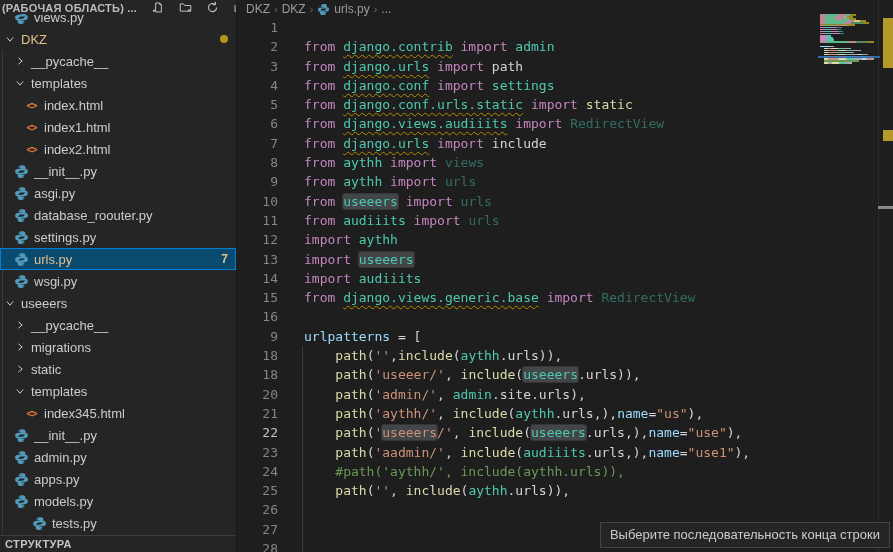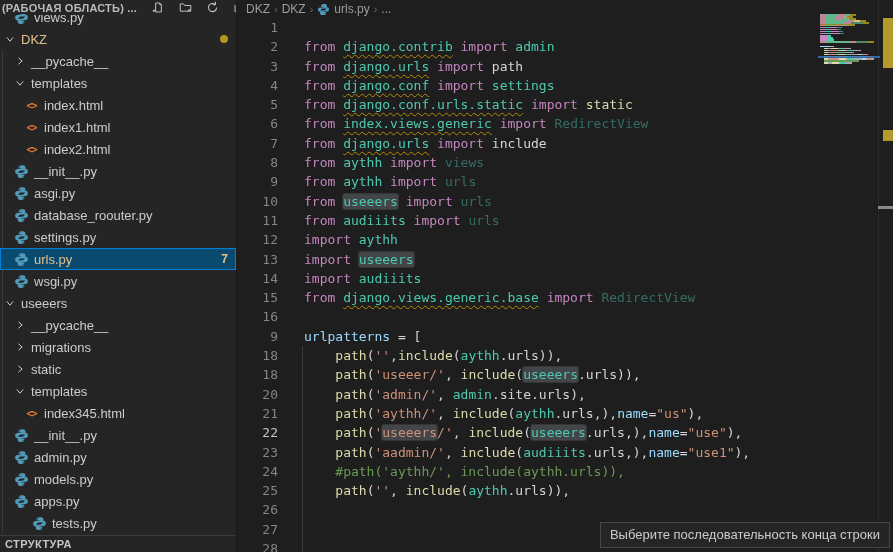--- a/index.html
+++ b/index.html
@@ -322,33 +322,33 @@
         </div>
         <div class="trow" style="padding-left: 14px;">
           <span class="pyicon"><svg viewBox="0 0 16 16" width="100%" height="100%">
               <g fill="#519aba">
                 <path d="M7.9 1.2c-1.9 0-2.9.8-2.9 2v1.6h3v.6H3.7C2.2 5.4 1.2 6.5 1.2 8.1c0 1.7.9 2.8 2.3 2.8h1.3V9.2c0-1.3 1.1-2.4 2.4-2.4h2.9c1.1 0 2-.9 2-2V3.2c0-1.2-1.1-2-2.6-2H7.9z"></path>
                 <path d="M8.1 14.8c1.9 0 2.9-.8 2.9-2v-1.6H8v-.6h4.3c1.5 0 2.5-1.1 2.5-2.7 0-1.7-.9-2.8-2.3-2.8h-1.3v1.7c0 1.3-1.1 2.4-2.4 2.4H5.9c-1.1 0-2 .9-2 2v1.6c0 1.2 1.1 2 2.6 2h1.6z"></path>
               </g>
               <circle cx="6.3" cy="2.9" r=".6" fill="#252526"></circle>
               <circle cx="9.7" cy="13.1" r=".6" fill="#252526"></circle>
             </svg></span>
+          <span class="lbl">apps.py</span>
+          <span class="sp"></span>
+        </div>
+        <div class="trow" style="padding-left: 14px;">
+          <span class="pyicon"><svg viewBox="0 0 16 16" width="100%" height="100%">
+              <g fill="#519aba">
+                <path d="M7.9 1.2c-1.9 0-2.9.8-2.9 2v1.6h3v.6H3.7C2.2 5.4 1.2 6.5 1.2 8.1c0 1.7.9 2.8 2.3 2.8h1.3V9.2c0-1.3 1.1-2.4 2.4-2.4h2.9c1.1 0 2-.9 2-2V3.2c0-1.2-1.1-2-2.6-2H7.9z"></path>
+                <path d="M8.1 14.8c1.9 0 2.9-.8 2.9-2v-1.6H8v-.6h4.3c1.5 0 2.5-1.1 2.5-2.7 0-1.7-.9-2.8-2.3-2.8h-1.3v1.7c0 1.3-1.1 2.4-2.4 2.4H5.9c-1.1 0-2 .9-2 2v1.6c0 1.2 1.1 2 2.6 2h1.6z"></path>
+              </g>
+              <circle cx="6.3" cy="2.9" r=".6" fill="#252526"></circle>
+              <circle cx="9.7" cy="13.1" r=".6" fill="#252526"></circle>
+            </svg></span>
           <span class="lbl">models.py</span>
-          <span class="sp"></span>
-        </div>
-        <div class="trow" style="padding-left: 14px;">
-          <span class="pyicon"><svg viewBox="0 0 16 16" width="100%" height="100%">
-              <g fill="#519aba">
-                <path d="M7.9 1.2c-1.9 0-2.9.8-2.9 2v1.6h3v.6H3.7C2.2 5.4 1.2 6.5 1.2 8.1c0 1.7.9 2.8 2.3 2.8h1.3V9.2c0-1.3 1.1-2.4 2.4-2.4h2.9c1.1 0 2-.9 2-2V3.2c0-1.2-1.1-2-2.6-2H7.9z"></path>
-                <path d="M8.1 14.8c1.9 0 2.9-.8 2.9-2v-1.6H8v-.6h4.3c1.5 0 2.5-1.1 2.5-2.7 0-1.7-.9-2.8-2.3-2.8h-1.3v1.7c0 1.3-1.1 2.4-2.4 2.4H5.9c-1.1 0-2 .9-2 2v1.6c0 1.2 1.1 2 2.6 2h1.6z"></path>
-              </g>
-              <circle cx="6.3" cy="2.9" r=".6" fill="#252526"></circle>
-              <circle cx="9.7" cy="13.1" r=".6" fill="#252526"></circle>
-            </svg></span>
-          <span class="lbl">apps.py</span>
           <span class="sp"></span>
         </div>
         <div class="trow" style="padding-left: 32px;">
           <span class="pyicon"><svg viewBox="0 0 16 16" width="100%" height="100%">
               <g fill="#519aba">
                 <path d="M7.9 1.2c-1.9 0-2.9.8-2.9 2v1.6h3v.6H3.7C2.2 5.4 1.2 6.5 1.2 8.1c0 1.7.9 2.8 2.3 2.8h1.3V9.2c0-1.3 1.1-2.4 2.4-2.4h2.9c1.1 0 2-.9 2-2V3.2c0-1.2-1.1-2-2.6-2H7.9z"></path>
                 <path d="M8.1 14.8c1.9 0 2.9-.8 2.9-2v-1.6H8v-.6h4.3c1.5 0 2.5-1.1 2.5-2.7 0-1.7-.9-2.8-2.3-2.8h-1.3v1.7c0 1.3-1.1 2.4-2.4 2.4H5.9c-1.1 0-2 .9-2 2v1.6c0 1.2 1.1 2 2.6 2h1.6z"></path>
               </g>
               <circle cx="6.3" cy="2.9" r=".6" fill="#252526"></circle>
               <circle cx="9.7" cy="13.1" r=".6" fill="#252526"></circle>
@@ -404,21 +404,21 @@
         <div class="cline">
           <span class="ln">4</span>
           <span class="ctext"><span class="tk kw">from </span><span class="tk mod sq">django.conf</span><span class="tk kw"> import </span><span class="tk mod">settings</span></span>
         </div>
         <div class="cline">
           <span class="ln">5</span>
           <span class="ctext"><span class="tk kw">from </span><span class="tk mod sq">django.conf.urls.static</span><span class="tk kw"> import </span><span class="tk fn">static</span></span>
         </div>
         <div class="cline">
           <span class="ln">6</span>
-          <span class="ctext"><span class="tk kw">from </span><span class="tk mod sq">index.views.generic</span><span class="tk kw"> import </span><span class="tk moddim">RedirectView</span></span>
+          <span class="ctext"><span class="tk kw">from </span><span class="tk mod sq">django.views.audiiits</span><span class="tk kw"> import </span><span class="tk moddim">RedirectView</span></span>
         </div>
         <div class="cline">
           <span class="ln">7</span>
           <span class="ctext"><span class="tk kw">from </span><span class="tk mod sq">django.urls</span><span class="tk kw"> import </span><span class="tk pln">include</span></span>
         </div>
         <div class="cline">
           <span class="ln">8</span>
           <span class="ctext"><span class="tk kw">from </span><span class="tk mod">aythh</span><span class="tk kw"> import </span><span class="tk moddim">views</span></span>
         </div>
         <div class="cline">

